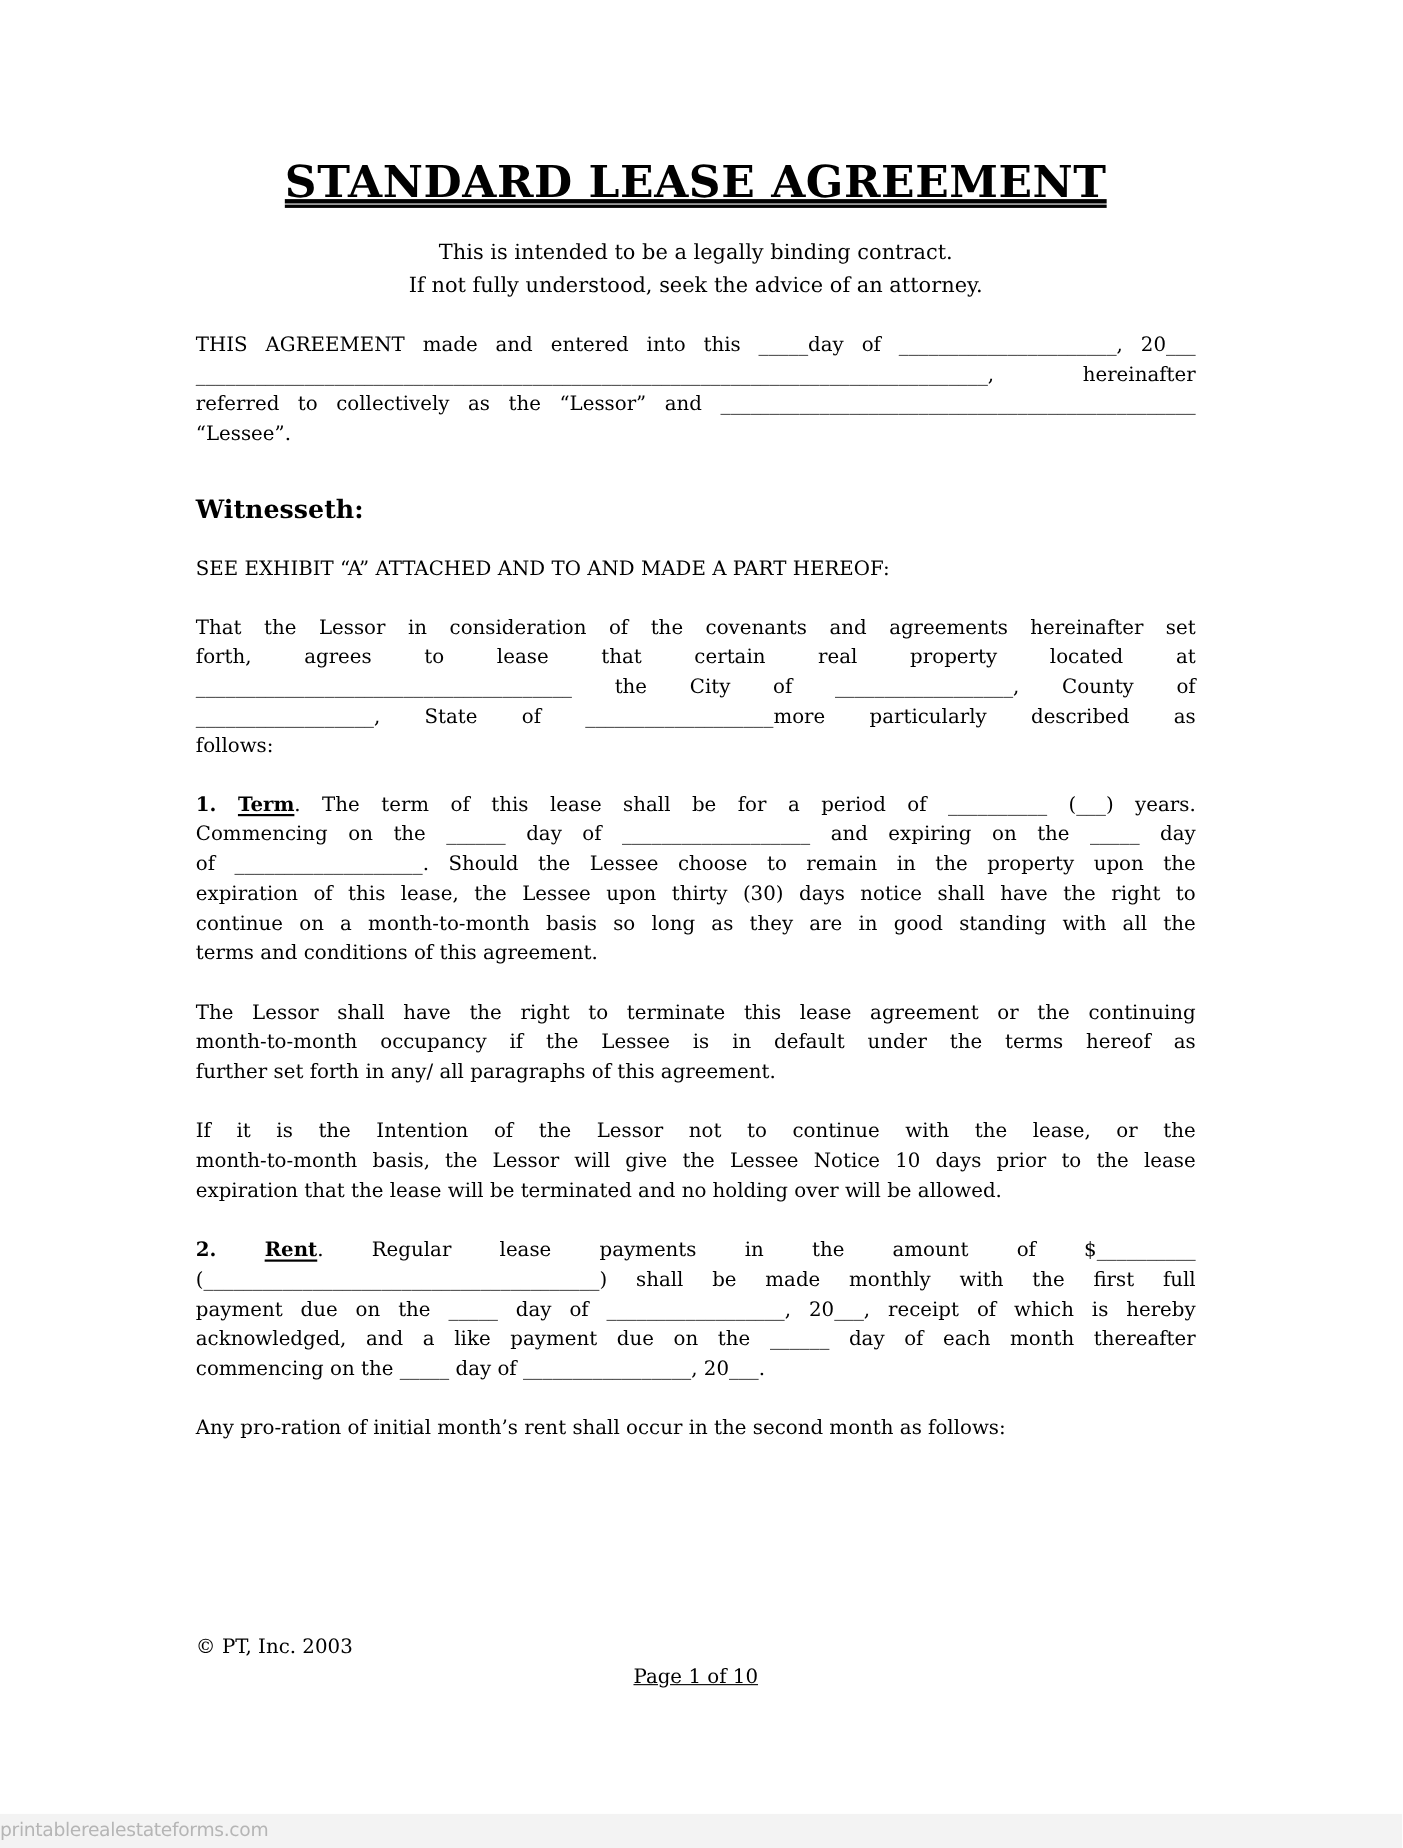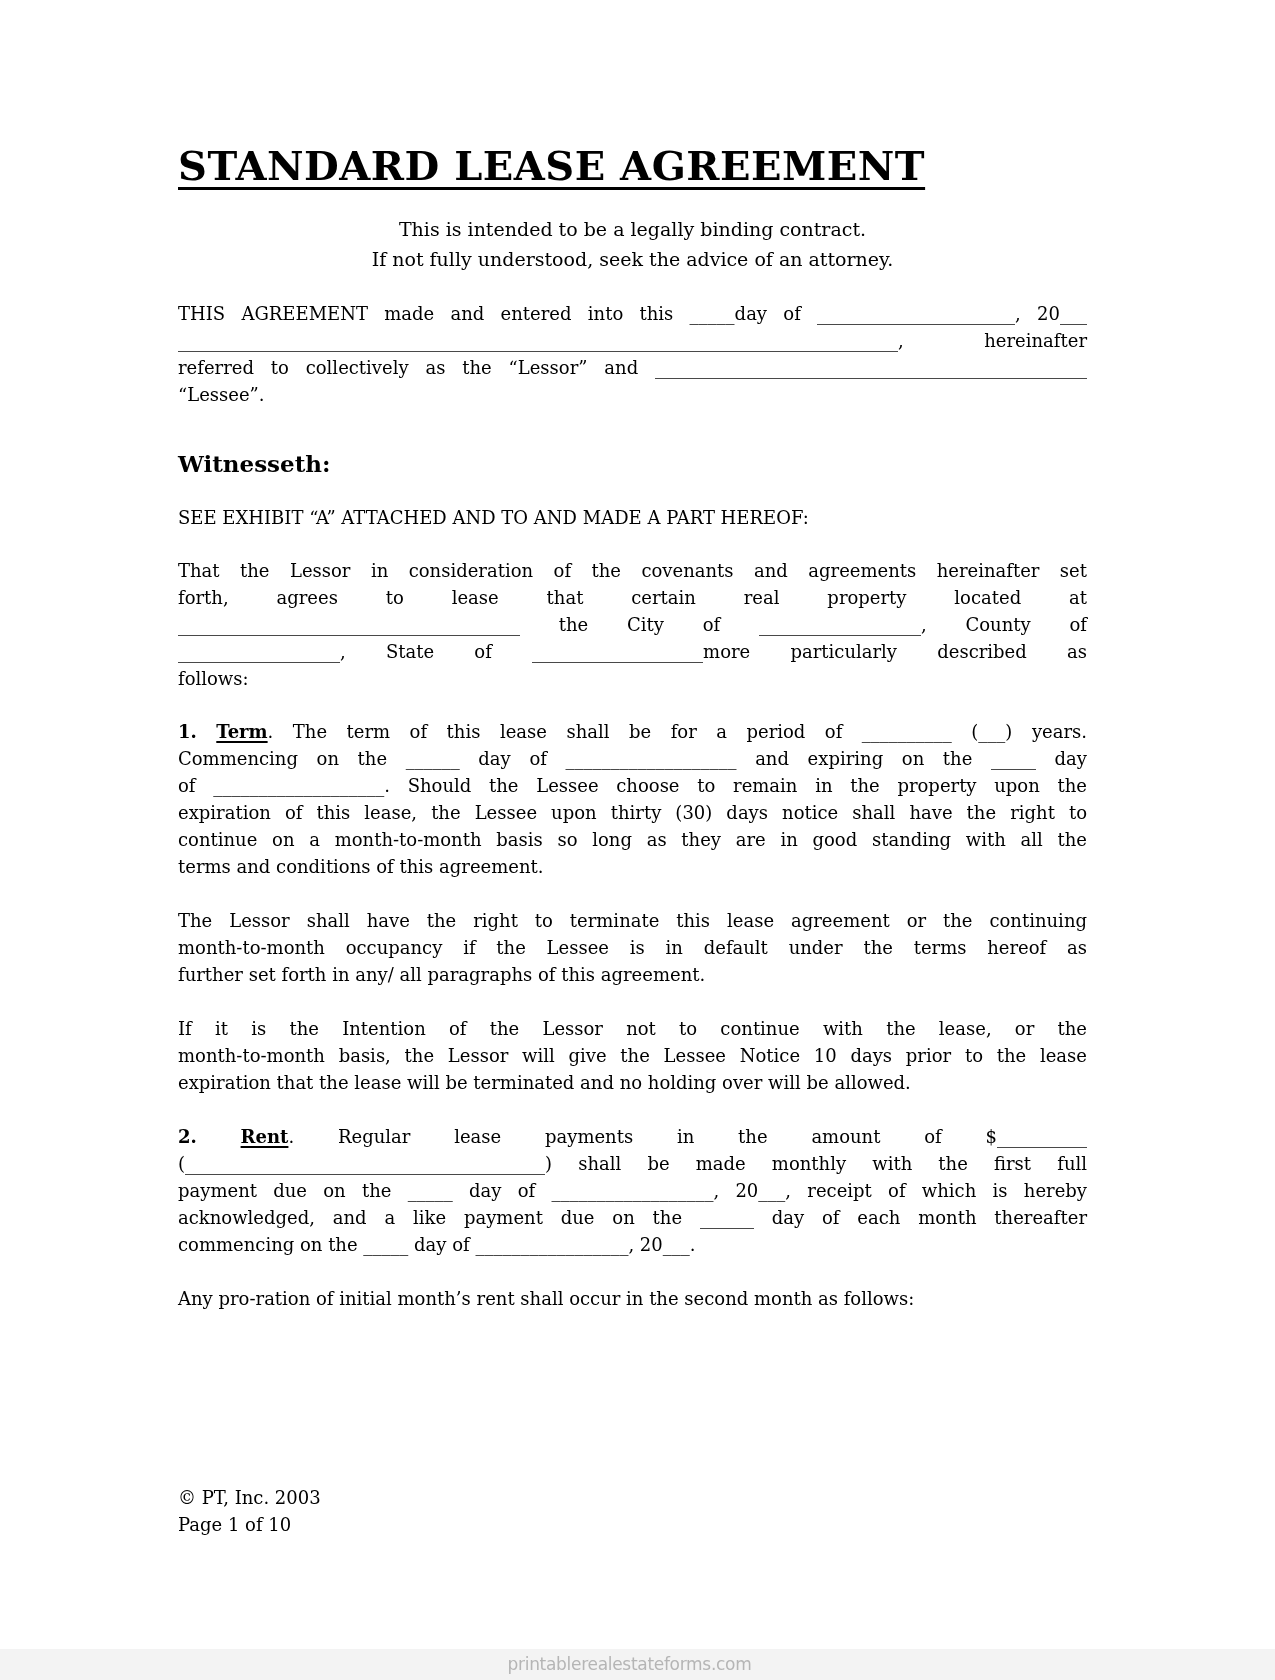--- a/index.html
+++ b/index.html
@@ -13,25 +13,26 @@
     color: #000000;
   }
   .content {
     position: absolute;
     left: 178px;
     top: 0;
     width: 909px;
   }
   .doc-title {
     margin-top: 142px;
-    text-align: left;
+    text-align: center;
     font-size: 40px;
     line-height: 48px;
     font-weight: bold;
     letter-spacing: 0.5px;
+    text-decoration: underline;
   }
   .doc-title .underlined {
     text-decoration: underline;
     text-decoration-thickness: 3px;
     text-underline-offset: 7px;
   }
   .notice {
     margin-top: 24px;
     text-align: center;
     font-size: 19px;
@@ -51,30 +52,31 @@
   }
   .b { font-weight: bold; }
   .u { text-decoration: underline; text-decoration-thickness: 2px; text-underline-offset: 3px; margin-top: 48px; }
   .copyright {
     margin-top: 172px;
     text-align: left;
     font-size: 18px;
     line-height: 27px;
   }
   .page-number {
-    text-align: left;
+    text-align: center;
     font-size: 18px;
     line-height: 27px;
+    text-decoration: underline;
   }
   .watermark-bar {
     position: absolute;
     left: 0; right: 0; bottom: 0;
     height: 31px;
     background: #f3f3f3;
-    text-align: center;
+    text-align: left;
   }
   .watermark-text {
     display: inline-block;
     padding-right: 16px;
     font-family: "DejaVu Sans", "Liberation Sans", sans-serif;
     font-size: 17px;
     line-height: 31px;
     letter-spacing: -0.3px;
     color: #b5b5b5;
   }

